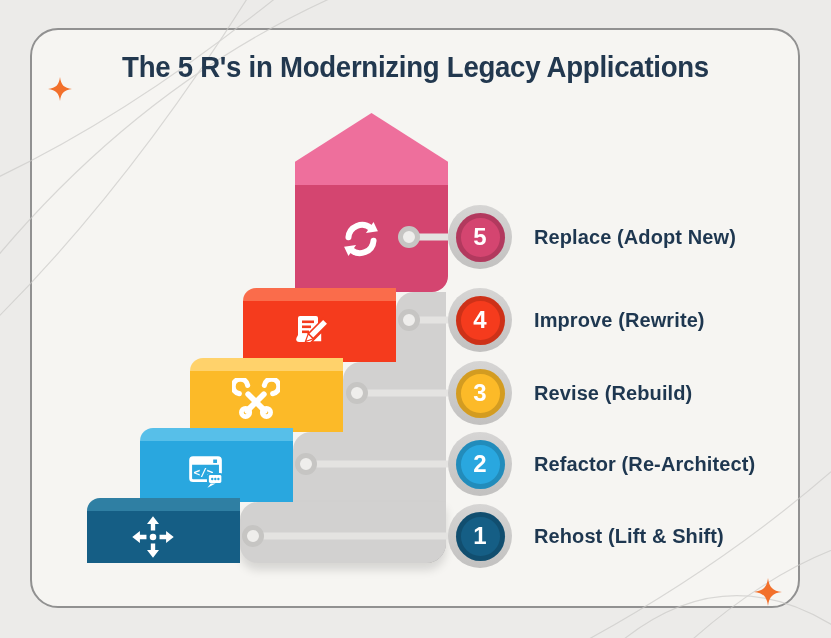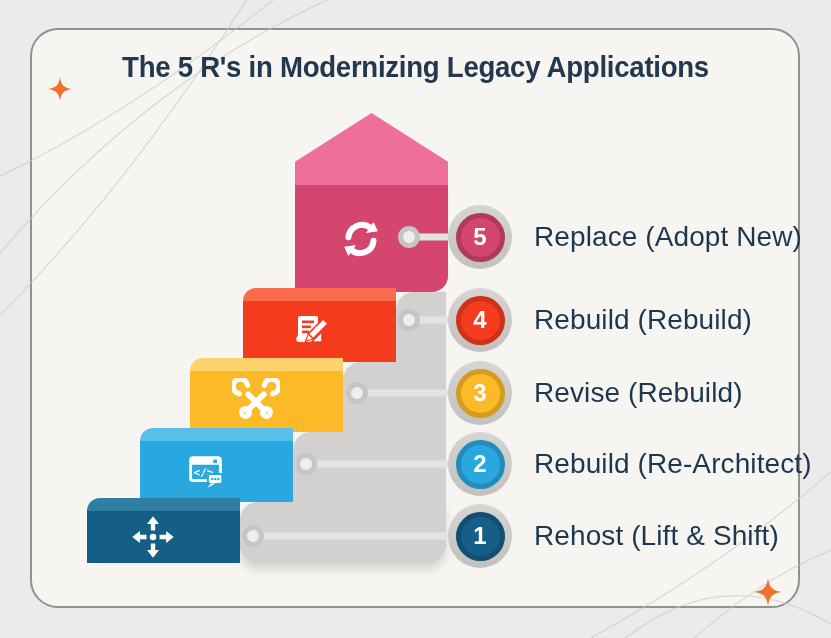--- a/index.html
+++ b/index.html
@@ -65,21 +65,21 @@
              top:0;margin-top:0;}
   .row .badge{position:absolute;left:448px;width:64px;height:64px;border-radius:50%;
               transform:translateY(-50%);top:0;
               background:linear-gradient(180deg,#d6d5d4 0%,#c2c1c0 100%);
               display:flex;align-items:center;justify-content:center;}
   .row .badge-inner{width:49px;height:49px;border-radius:50%;background:var(--c);
               box-shadow:inset 0 0 0 5px rgba(0,0,0,0.16);
               display:flex;align-items:center;justify-content:center;}
   .row .badge-inner span{color:#fff;font-size:24px;font-weight:bold;}
   .row .label{position:absolute;left:534px;transform:translateY(-50%);top:0;
-              font-size:28px;font-weight:normal;color:#1e3750;letter-spacing:0.1px;
+              font-size:20px;font-weight:bold;color:#1e3750;letter-spacing:0.1px;
               white-space:nowrap;}
 
   .row.r5{top:237px;} .row.r5 .connector{left:409px;width:55px;} .row.r5 .ring{left:398px;}
   .row.r4{top:320px;} .row.r4 .connector{left:409px;width:55px;} .row.r4 .ring{left:398px;}
   .row.r3{top:393px;} .row.r3 .connector{left:357px;width:107px;} .row.r3 .ring{left:346px;}
   .row.r2{top:464px;} .row.r2 .connector{left:306px;width:158px;} .row.r2 .ring{left:295px;}
   .row.r1{top:536px;} .row.r1 .connector{left:253px;width:211px;} .row.r1 .ring{left:242px;}
 </style>
 </head>
 <body>
@@ -203,21 +203,21 @@
   </div>
 
   <div class="row r4" style="--c: #f53b1d; --l: #fa6c4b;">
     <div class="connector"></div>
     <div class="ring"></div>
     <div class="badge">
       <div class="badge-inner">
           <span>4</span>
         </div>
     </div>
-    <div class="label">Rebuild (Rebuild)</div>
+    <div class="label">Improve (Rewrite)</div>
   </div>
 
   <div class="row r3" style="--c: #fcba28; --l: #ffd26b;">
     <div class="connector"></div>
     <div class="ring"></div>
     <div class="badge">
       <div class="badge-inner">
           <span>3</span>
         </div>
     </div>
@@ -225,21 +225,21 @@
   </div>
 
   <div class="row r2" style="--c: #29a7df; --l: #57bfe9;">
     <div class="connector"></div>
     <div class="ring"></div>
     <div class="badge">
       <div class="badge-inner">
           <span>2</span>
         </div>
     </div>
-    <div class="label">Rebuild (Re-Architect)</div>
+    <div class="label">Refactor (Re-Architect)</div>
   </div>
 
   <div class="row r1" style="--c: #155e85; --l: #2f7fa3;">
     <div class="connector"></div>
     <div class="ring"></div>
     <div class="badge">
       <div class="badge-inner">
           <span>1</span>
         </div>
     </div>

